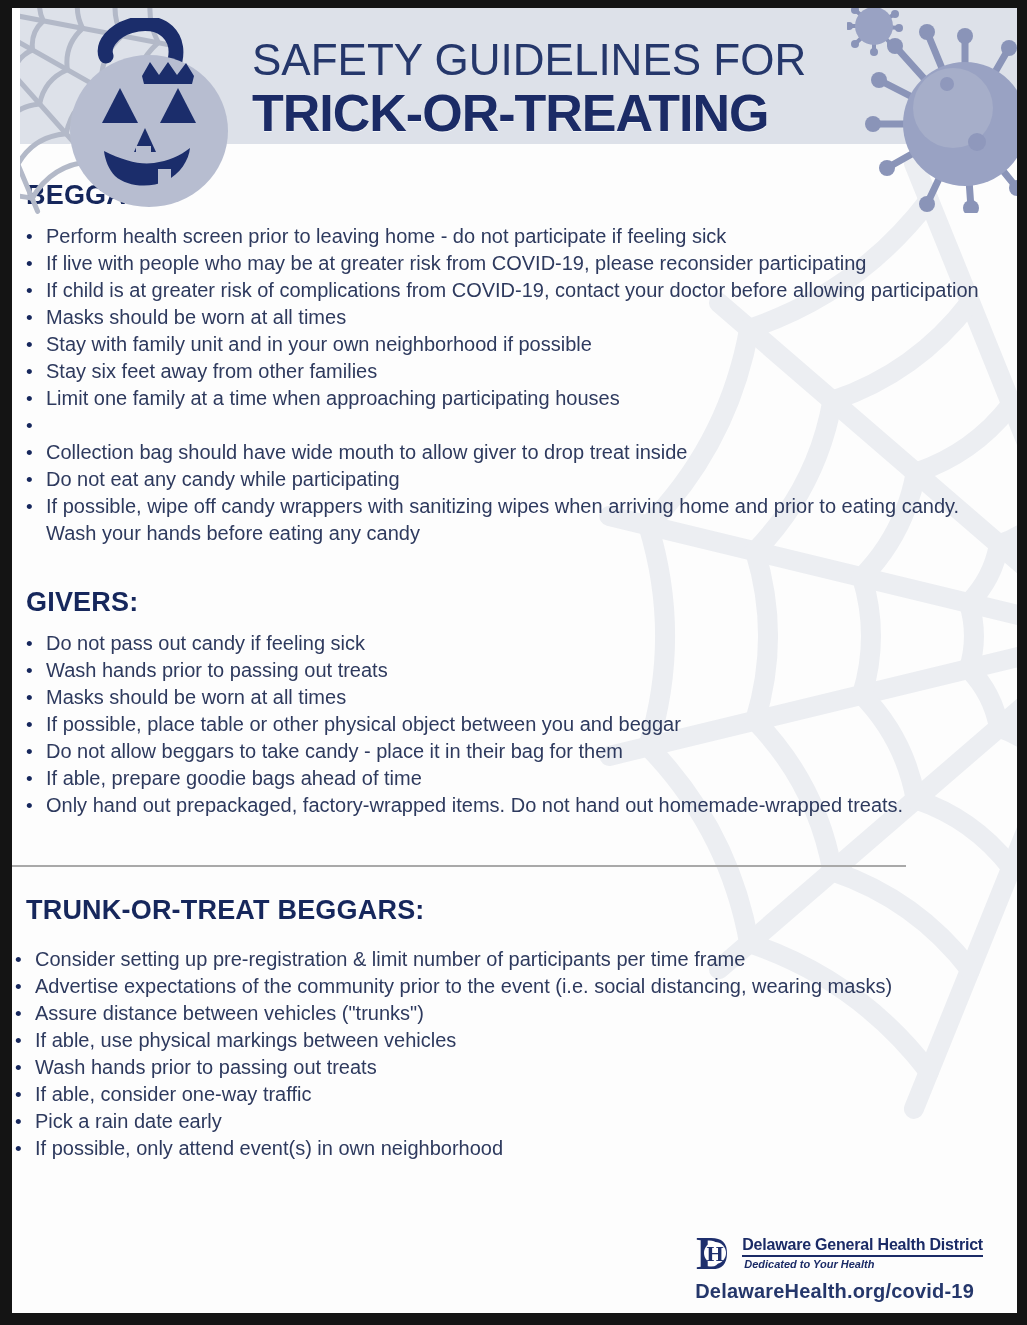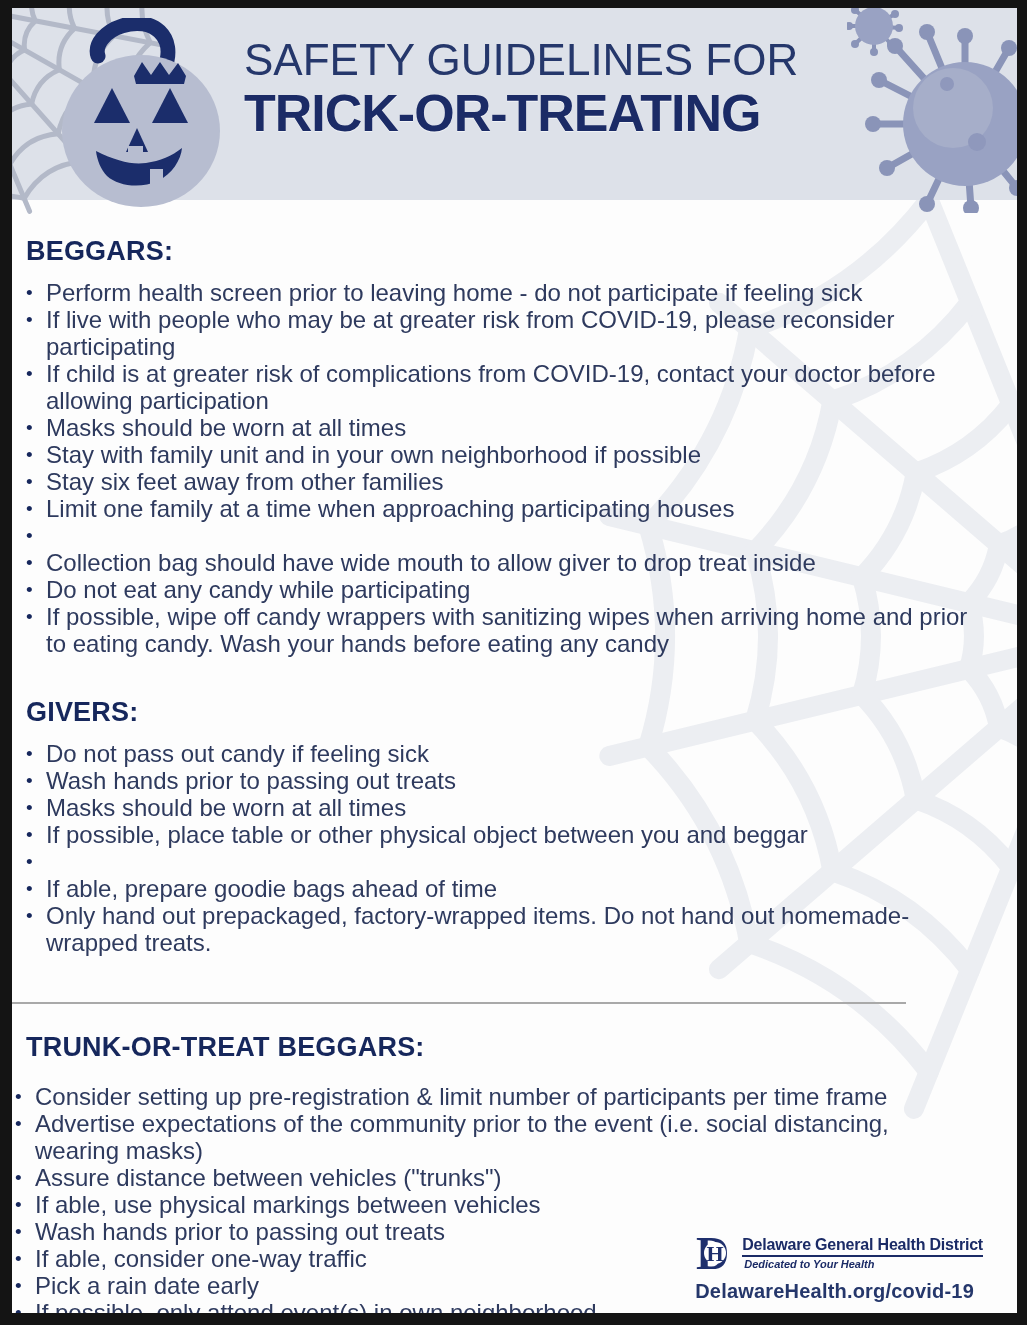--- a/index.html
+++ b/index.html
@@ -15,22 +15,22 @@
     position:relative; width:1027px; height:1325px;
     background:var(--page-bg,#fdfdfd);
     border-style:solid; border-color:var(--border-dark,#141414);
     border-width:8px 10px 12px 12px;
     overflow:hidden;
     font-family:"Liberation Sans","DejaVu Sans",sans-serif;
     color:var(--body-text,#2e3a5e);
   }
   
   .hero{
-    position:relative; height:192px; background:var(--header-bg,#dde1e9);
-    z-index:2; overflow:visible;
+    position:relative; height:136px; background:var(--header-bg,#dde1e9);
+    z-index:2; overflow:visible;margin-left:8px;
   }
   .web-tl{position:absolute; left:0; top:0; z-index:1; pointer-events:none;}
   .pumpkin{position:absolute; left:48px; top:10px; z-index:3;}
   .viruses{position:absolute; right:0; top:0; z-index:2;}
   .titles{position:absolute; left:232px; top:28px; z-index:2; white-space:nowrap;}
   .title-line1{
     font-size:44px; font-weight:400; letter-spacing:0px;
     color:var(--title-navy,#25376b); line-height:1.1;
   }
   .title-line2{
@@ -50,21 +50,21 @@
   .sec-givers  h2{margin:42px 0 0 0;}
   .sec-trunk   h2{margin:30px 0 0 0;}
   ul{list-style:none;}
   .sec-beggars ul,.sec-givers ul{margin:14px 0 0 0;}
   .sec-trunk ul{margin:22px 0 0 -11px;}
   li{display:flex; align-items:flex-start; line-height:27px;}
   .bullet{
     flex:0 0 auto; width:9px; margin-right:11px; font-size:19px;
     color:var(--heading-navy,#16275c); line-height:27px;
   }
-  .li-text{font-size:24px; color:var(--body-text,#2e3a5e); max-width:940px;}
+  .li-text{font-size:20px; color:var(--body-text,#2e3a5e); max-width:940px;}
   hr.divider{
     border:none; border-top:2px solid var(--divider-gray,#a9a9a9);
     width:904px; margin:46px 0 0 -24px;
   }
   
   footer{
     position:absolute; right:34px; bottom:10px; z-index:2;
     color:var(--navy,#1b2b66);
   }
   .logo-row{display:flex; align-items:center; gap:5px;}
@@ -250,20 +250,21 @@
           <li>
             <span class="bullet">•</span>
             <span class="li-text">Masks should be worn at all times</span>
           </li>
           <li>
             <span class="bullet">•</span>
             <span class="li-text">If possible, place table or other physical object between you and beggar</span>
           </li>
           <li>
             <span class="bullet">•</span>
+            <span class="li-text">Do not allow beggars to take candy - place it in their bag for them</span>
           </li>
           <li>
             <span class="bullet">•</span>
             <span class="li-text">If able, prepare goodie bags ahead of time</span>
           </li>
           <li>
             <span class="bullet">•</span>
             <span class="li-text">Only hand out prepackaged, factory-wrapped items. Do not hand out homemade-wrapped treats.</span>
           </li>
         </ul>

